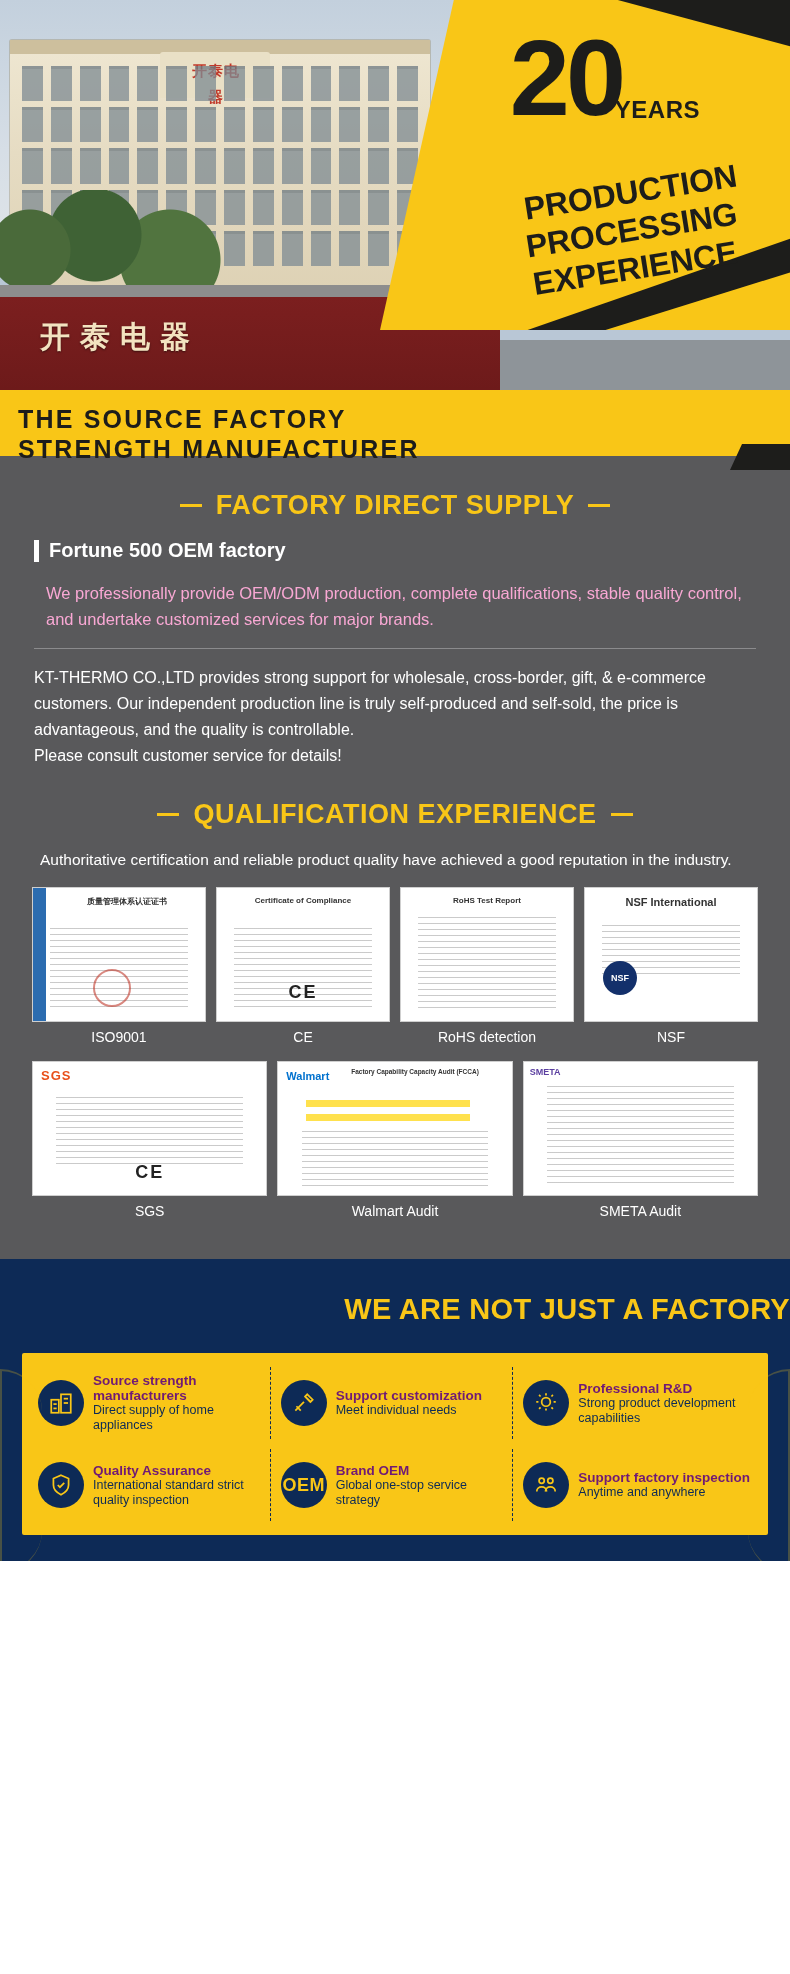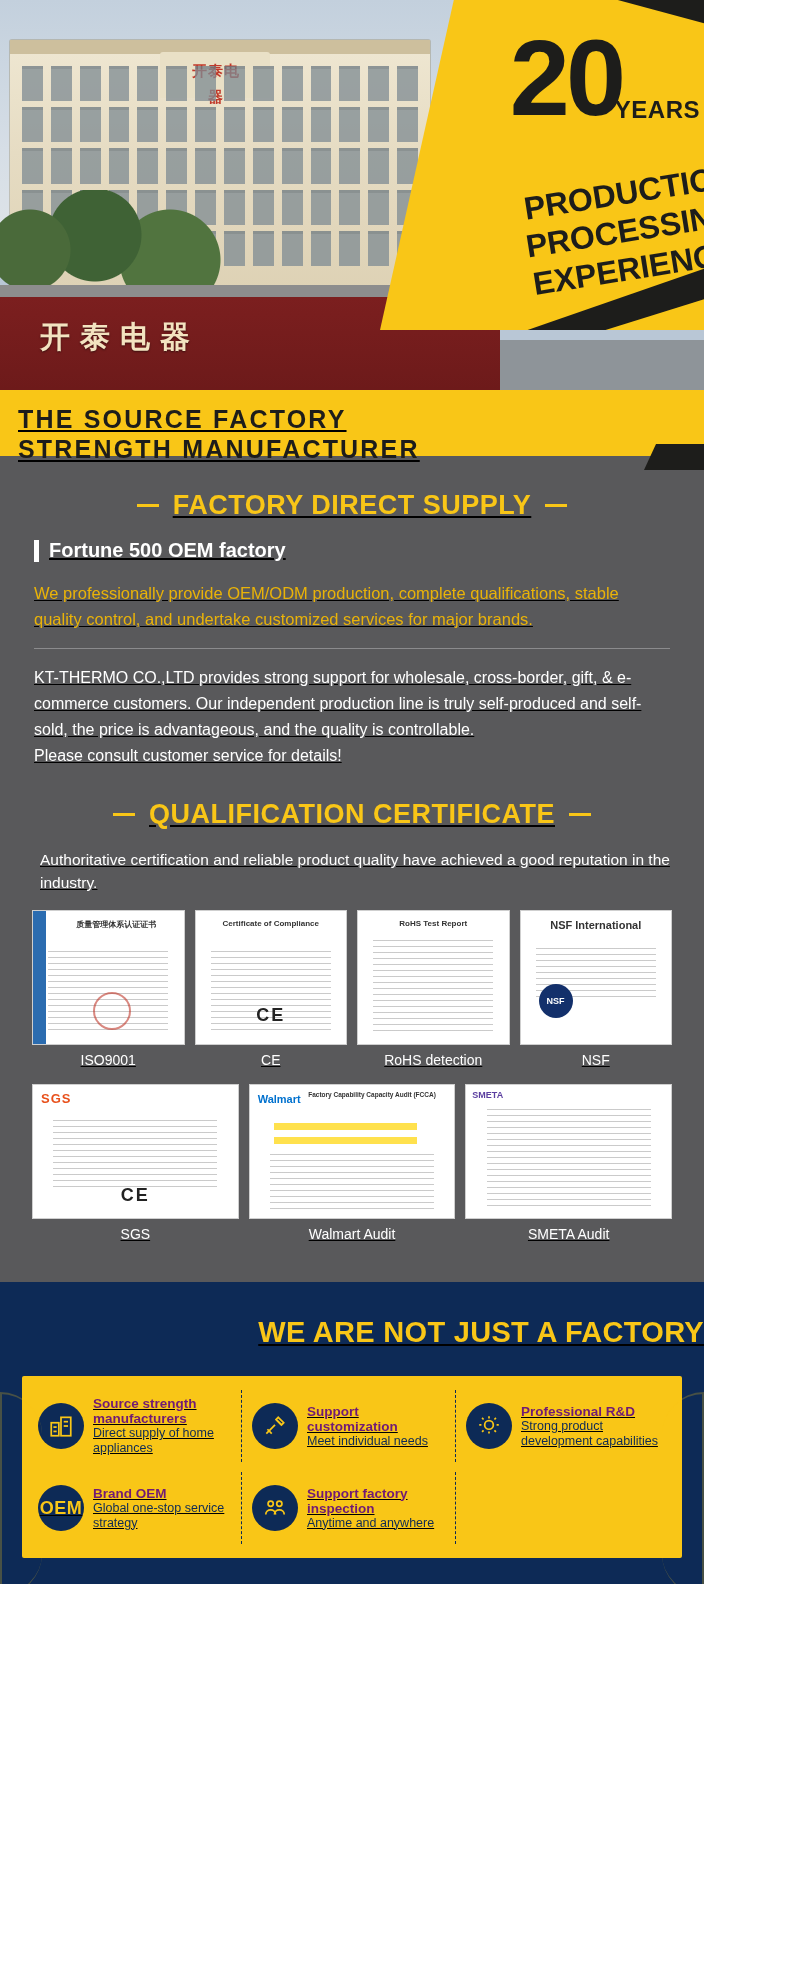--- a/index.html
+++ b/index.html
@@ -6,24 +6,23 @@
     margin: 0;
     padding: 0;
     background: #ffffff;
   }
   body {
     width: 790px;
     font-family: "Liberation Sans", sans-serif;
     -webkit-font-smoothing: antialiased;
   }
   .page {
-    width: 704px;
+    width: 790px;
     position: relative;
     overflow: hidden;
-    text-decoration: underline;
   }
 
   
   .hero {
     position: relative;
     height: 390px;
     width: 790px;
     overflow: hidden;
     background: #b9c7d6;
   }
@@ -209,24 +208,24 @@
     gap: 10px;
     margin-bottom: 18px;
   }
   .f500 .bar {
     width: 5px; height: 22px; background: #ffffff; display: inline-block;
   }
   .f500 .txt {
     color: #ffffff; font-size: 20px; font-weight: bold;
   }
   .yellowpara {
-    color: #eab308;
+    color: #f9a8d4;
     font-size: 16.5px;
     line-height: 26px;
-    margin: 0 0 16px 0;
+    margin: 0 0 16px 12px;
   }
   .divider {
     height: 1px; background: #8b8b8d; margin: 4px 0 16px 0;
   }
   .whitepara {
     color: #ffffff;
     font-size: 16px;
     line-height: 26px;
     margin: 0;
   }
@@ -552,21 +551,21 @@
         <span class="txt">Fortune 500 OEM factory</span>
       </div>
       <p class="yellowpara">We professionally provide OEM/ODM production, complete qualifications, stable quality control, and undertake customized services for major brands.</p>
       <div class="divider"></div>
       <p class="whitepara">KT-THERMO CO.,LTD provides strong support for wholesale, cross-border, gift, &amp; e-commerce customers. Our independent production line is truly self-produced and self-sold, the price is advantageous, and the quality is controllable.</p>
       <p class="whitepara">Please consult customer service for details!</p>
     </div>
 
     <div class="sec-title" style="margin-top:30px">
       <span class="dash"></span>
-      <span>QUALIFICATION CERTIFICATE</span>
+      <span>QUALIFICATION EXPERIENCE</span>
       <span class="dash"></span>
     </div>
 
     <div class="inner">
       <p class="qual-sub">Authoritative certification and reliable product quality have achieved a good reputation in the industry.</p>
     </div>
 
     <div class="cert-row">
 
       <div class="cert">
@@ -689,20 +688,32 @@
             <circle cx="12" cy="11" r="4"></circle>
             <path d="M12 3v2M12 17v2M3 11h2M19 11h2M5.6 4.6l1.4 1.4M17 16l1.4 1.4M18.4 4.6L17 6M7 16l-1.4 1.4"></path>
           </svg>
         </div>
         <div class="txts">
           <span class="t1">Professional R&amp;D</span>
           <span class="t2">Strong product development capabilities</span>
         </div>
       </div>
 
+      <div class="tile">
+        <div class="ico">
+          <svg width="26" height="26" viewBox="0 0 24 24" fill="none" stroke="#f9c617" stroke-width="1.6">
+            <path d="M12 3l7 3v6c0 4-3 7-7 9-4-2-7-5-7-9V6z"></path>
+              <path d="M9 12l2 2 4-4"></path>
+          </svg>
+        </div>
+        <div class="txts">
+          <span class="t1">Quality Assurance</span>
+          <span class="t2">International standard strict quality inspection</span>
+        </div>
+      </div>
 
       <div class="tile">
         <div class="ico oem">OEM</div>
         <div class="txts">
           <span class="t1">Brand OEM</span>
           <span class="t2">Global one-stop service strategy</span>
         </div>
       </div>
 
       <div class="tile">

